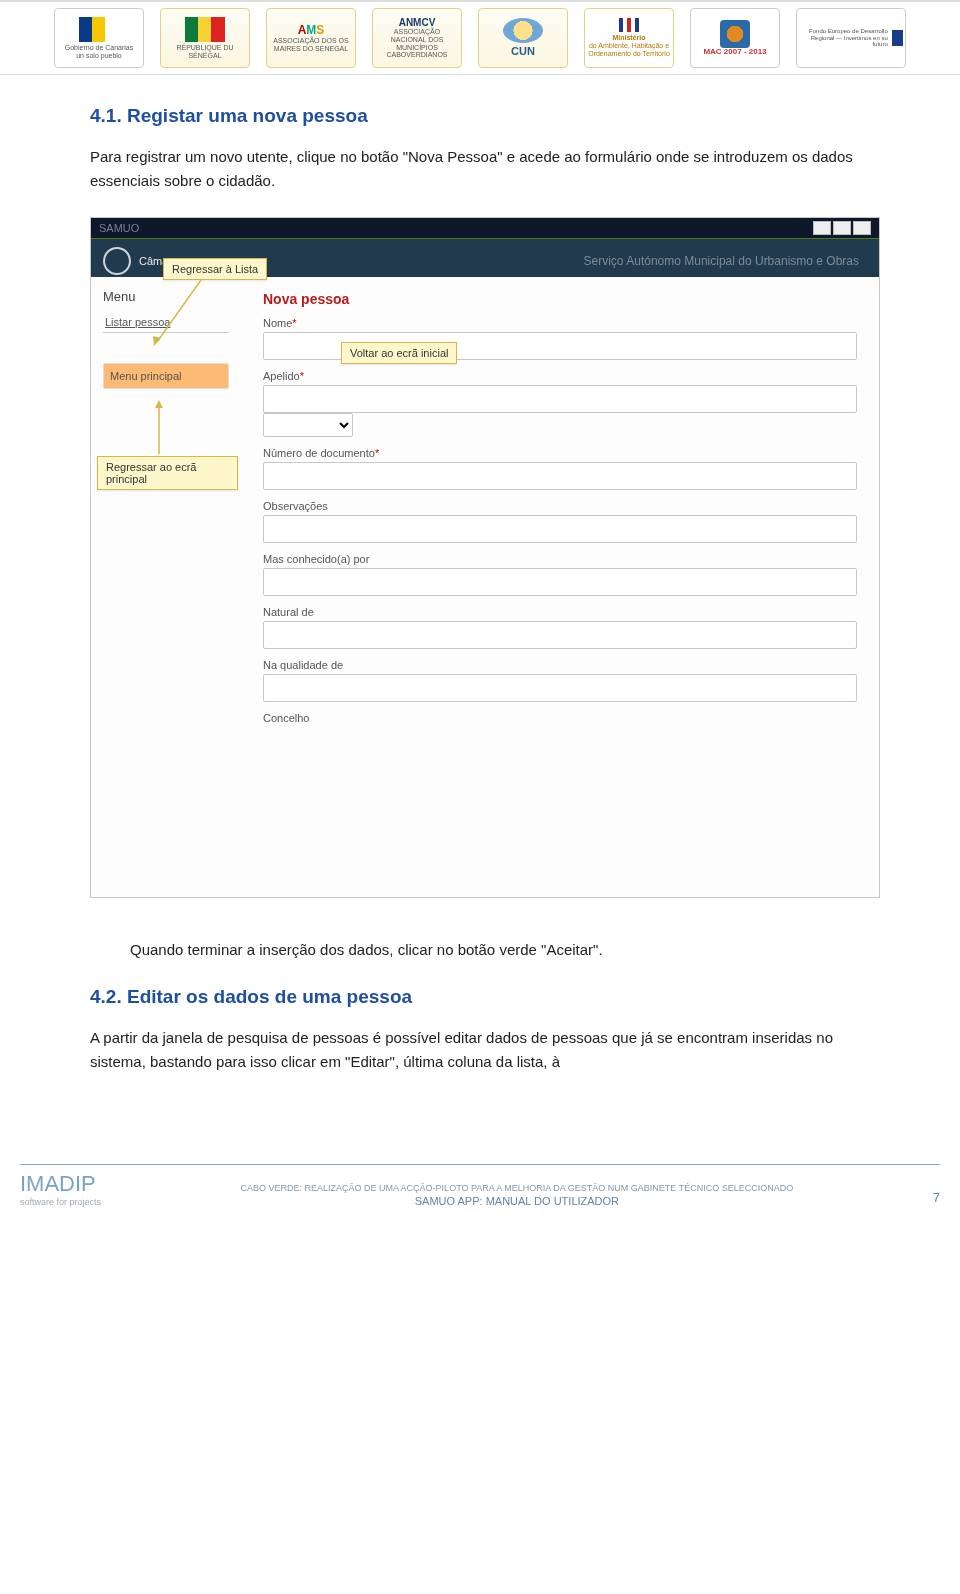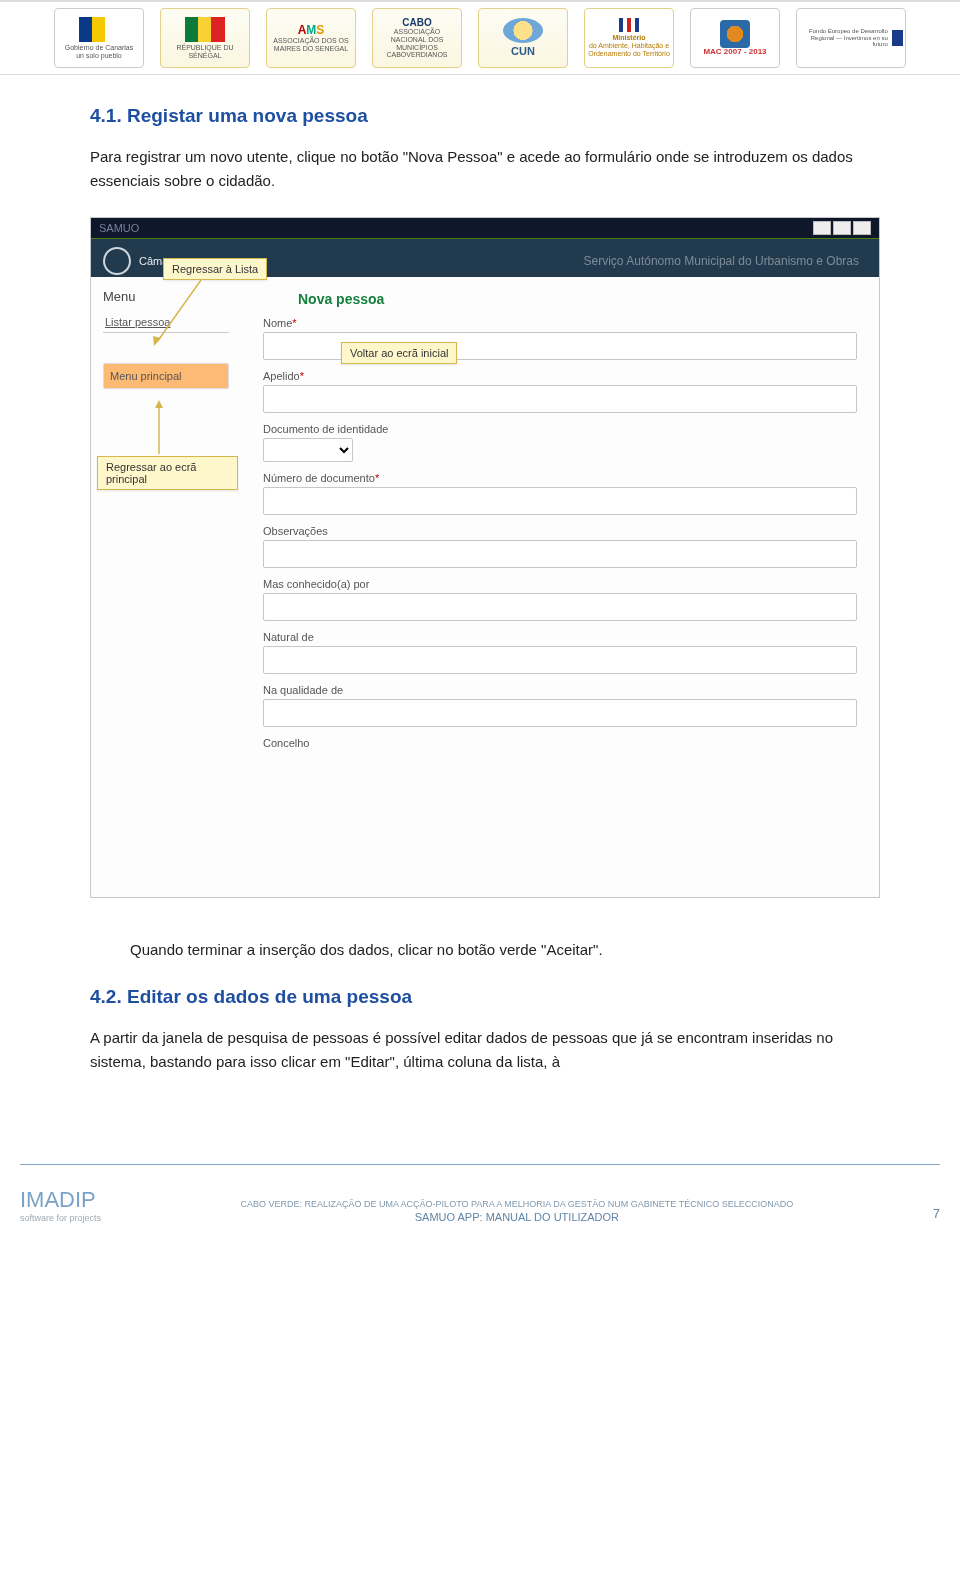--- a/index.html
+++ b/index.html
@@ -28,31 +28,31 @@
   .samuo-header-sub { padding: 2px 12px 10px 12px; font-weight:bold; font-size:10px; color:#e8ecef; }
   
   .samuo-body { display: flex; background: #fdfdfd; min-height: 620px; }
   .samuo-menu { width: 150px; padding: 12px; }
   .samuo-menu h4 { font-size: 13px; font-weight: normal; color: #444; margin-bottom:8px; }
   .menu-item { display:block; padding:6px 6px; font-size:11px; color:#555; border:none; background:#fdba74; border-radius:2px; margin-bottom:4px; cursor:pointer; text-align:left; width:100%; border:1px solid #ddd; }
   .menu-item.underline { background:none; border:none; border-bottom:1px solid #ccc; padding:4px 2px; border-radius:0; }
   .menu-gap { height:26px; }
   
   .samuo-form { flex:1; padding: 14px 22px; }
-  .form-title { color: #15803d; font-weight: bold; font-size: 14px; margin-bottom:10px;margin-left:35px; }
+  .form-title { color: #b91c1c; font-weight: bold; font-size: 14px; margin-bottom:10px; }
   .form-label { font-size: 11px; color: #555; margin-top:10px; margin-bottom:3px; display:block; }
   .form-label .req { color:#b00; }
   .form-input { width:100%; height:28px; border:1px solid #c7c7c7; border-radius:2px; background:#fff; padding:0 6px; font-size:12px; }
   .form-select { width:90px; height:24px; border:1px solid #c7c7c7; border-radius:2px; background:#fff; font-size:11px; }
   
   
   .callout { position:absolute; background:#fff7cc; border:1px solid #d4b94a; padding:4px 8px; font-size:11px; color:#333; box-shadow:0 1px 2px rgba(0,0,0,0.1); }
   
   
-  .footer { border-top: 1px solid #7fa5c9; margin: 60px 20px 18px 20px; padding-top: 22px; display:flex; align-items:flex-end; gap:4px; font-size:10px; color:#6b88a6; }
+  .footer { border-top: 1px solid #7fa5c9; margin: 60px 20px 18px 20px; padding-top: 6px; display:flex; align-items:flex-end; gap:4px; font-size:10px; color:#6b88a6; }
   .footer-logo-word { font-size: 22px; color:#7aa2c6; }
   .footer-sub { font-size:9px; color:#a0aab3; display:block; }
   .footer-center { flex:1; text-align:center; }
   .footer-center .line1 { color:#8099b0; font-size:9px; }
   .footer-center .line2 { color:#6185a8; font-size:11px; margin-top:2px; }
   .footer-page { font-size:13px; color:#6b88a6; align-self:flex-end; padding-bottom:2px; }
 </style>
 </head>
 <body>
 
@@ -64,21 +64,21 @@
   </div>
   <div class="logo-box">
     <div class="stripe" style="background:linear-gradient(90deg,#0c7a3a 33%,#f8d133 33% 66%,#d22 66%);"></div>
     <span>RÉPUBLIQUE DU SÉNÉGAL</span>
   </div>
   <div class="logo-box">
     <b style="font-size:12px;color:#b00;">A<span style="color:#0a8;">M</span><span style="color:#d90;">S</span></b>
     <span>ASSOCIAÇÃO DOS OS MAIRES DO SENEGAL</span>
   </div>
   <div class="logo-box">
-    <b style="font-size:10px;color:#1a3a6a;">CABO</b>
+    <b style="font-size:10px;color:#1a3a6a;">ANMCV</b>
     <span>ASSOCIAÇÃO NACIONAL DOS MUNICÍPIOS CABOVERDIANOS</span>
   </div>
   <div class="logo-box">
     <div class="stripe" style="background:radial-gradient(circle,#ffe08a 40%,#6fa8d8 41%);border-radius:50%;"></div>
     <b style="font-size:11px;color:#2a5a8a;">CUN</b>
   </div>
   <div class="logo-box" style="background:#fff;">
     <div style="display:flex;gap:2px;margin-bottom:2px;">
         <span style="width:20px;height:14px;background:linear-gradient(90deg,#1a3a8a 20%,#fff 20% 40%,#c22 40% 60%,#fff 60% 80%,#1a3a8a 80%);display:inline-block;"></span>
       </div>
@@ -126,21 +126,20 @@
       </div>
       <div class="samuo-form">
         <div class="form-title">Nova pessoa</div>
         
         <label class="form-label"><span>Nome</span><span class="req">*</span></label>
         <input class="form-input" style="">
         
         <label class="form-label"><span>Apelido</span><span class="req">*</span></label>
         <input class="form-input" style="">
         
-        <label class="form-label">Documento de identidade</label>
         <select class="form-select"></select>
         
         <label class="form-label"><span>Número de documento</span><span class="req">*</span></label>
         <input class="form-input" style="">
         
         <label class="form-label">Observações</label>
         <input class="form-input" style="">
         
         <label class="form-label">Mas conhecido(a) por</label>
         <input class="form-input" style="">

